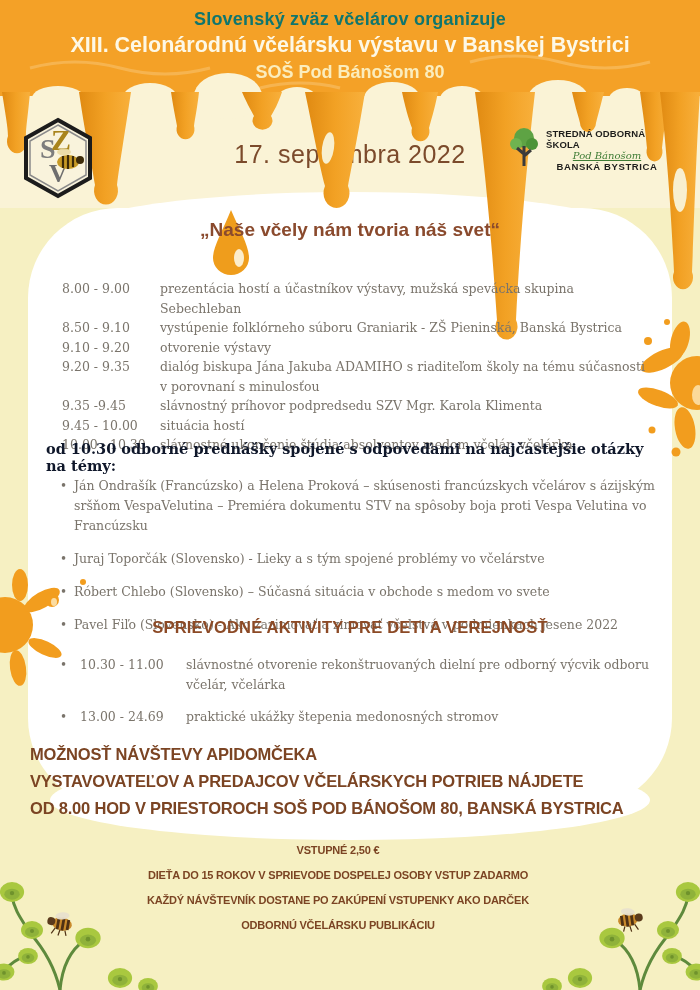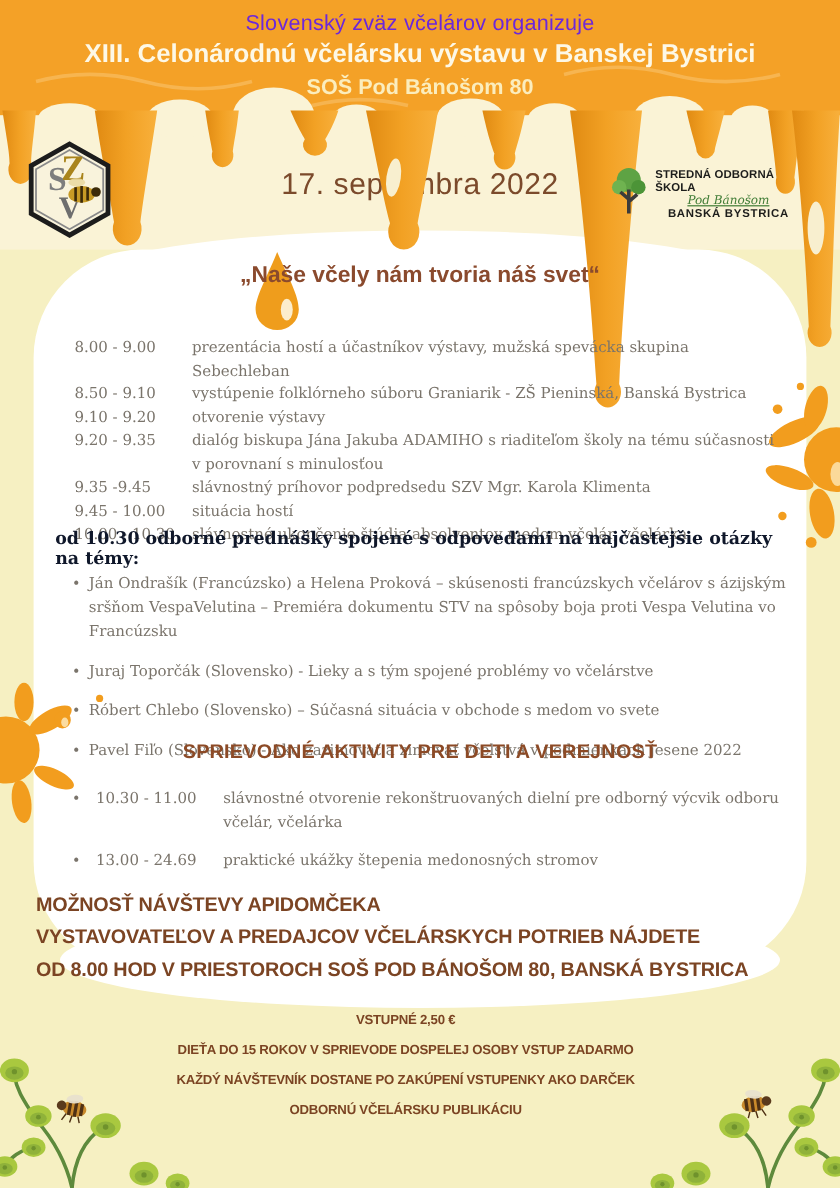--- a/index.html
+++ b/index.html
@@ -5,29 +5,29 @@
   html,body{margin:0;padding:0;background:#e9e4d2;}
   #poster{
     position:relative;width:700px;height:990px;margin:0 auto;
     background:#f6f0c2;overflow:hidden;
     font-family:"Liberation Sans",sans-serif;
   }
   .abs{position:absolute;}
   
   .header-band{left:0;top:0;width:700px;height:98px;background:#f4a127;}
   .hdr-line{left:0;width:700px;text-align:center;}
-  .hdr-organizer{top:9px;font-size:18px;font-weight:400;color:#6d28d9;letter-spacing:.2px;}
+  .hdr-organizer{top:9px;font-size:18px;font-weight:700;color:#0f766e;letter-spacing:.2px;}
   .hdr-title{top:33px;font-size:21.5px;font-weight:700;color:#fdf8e6;}
   .hdr-venue{top:62px;font-size:18px;font-weight:700;color:#fbedbd;}
   
   .cream-band{left:0;top:96px;width:700px;height:112px;background:#faf3d6;}
   .date-text{left:0;top:140px;width:700px;text-align:center;
     font-size:25px;color:#7b4a2b;letter-spacing:.5px;}
   
-  .school-logo{left:508px;top:138px;width:160px;}
+  .school-logo{left:508px;top:126px;width:160px;}
   .school-line1{font-size:9.5px;font-weight:700;color:#1d1d1b;letter-spacing:.1px;}
   .school-line2{font-size:10px;font-style:italic;color:#3f7c35;font-family:"DejaVu Serif",serif;text-decoration:underline;}
   .school-line3{font-size:9.5px;font-weight:700;color:#1d1d1b;letter-spacing:.6px;}
   
   .card{left:28px;top:208px;width:644px;height:600px;background:#ffffff;border-radius:90px;}
   .card-bump{background:#ffffff;border-radius:50%;}
   .bump-top{left:60px;top:192px;width:580px;height:90px;}
   .bump-bottom{left:50px;top:760px;width:600px;height:80px;}
   
   .quote{left:0;top:219px;width:700px;text-align:center;z-index:6;

